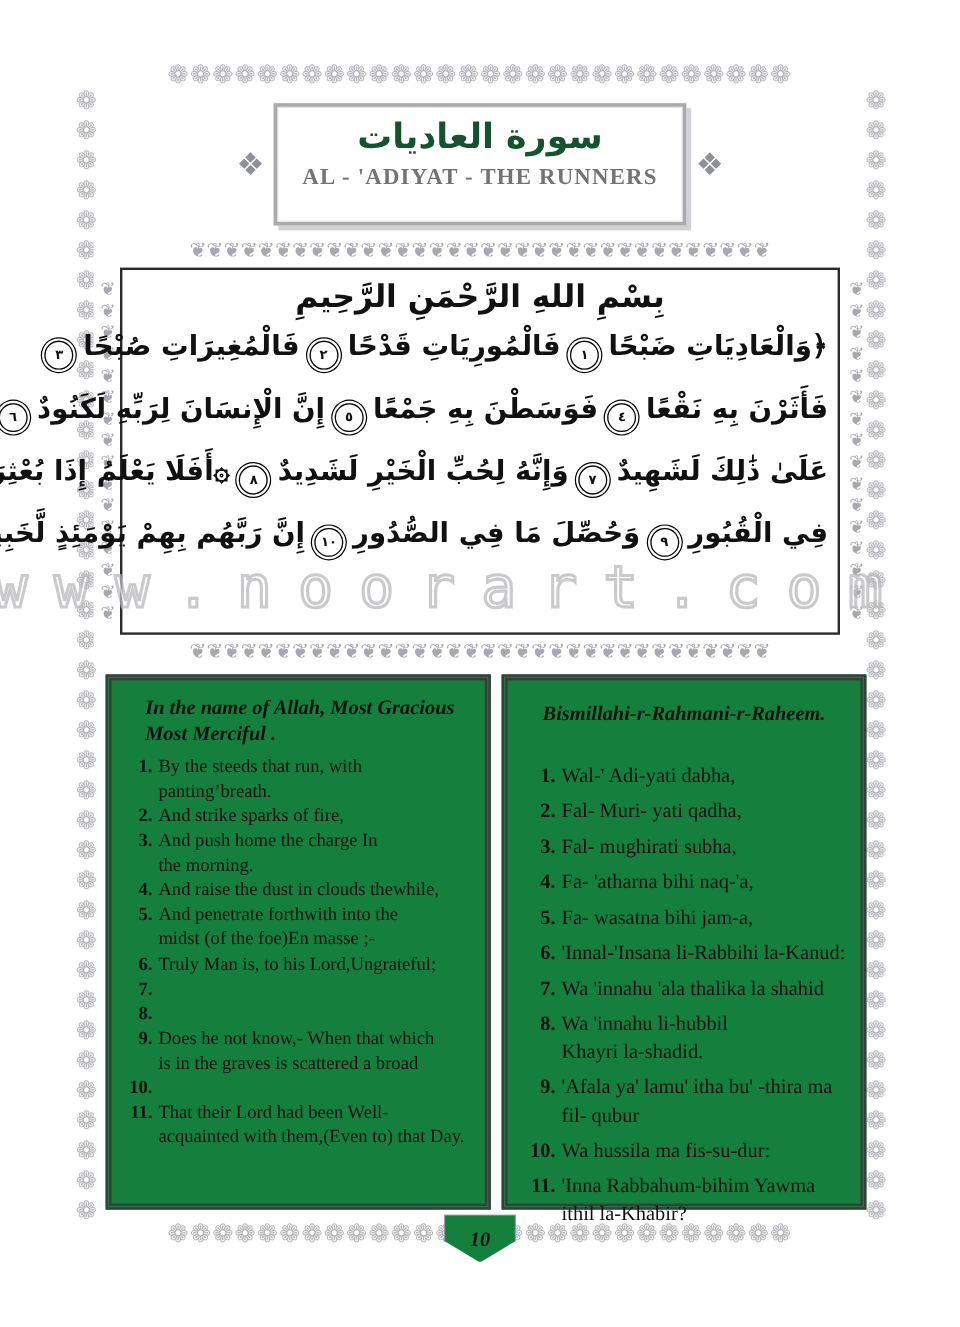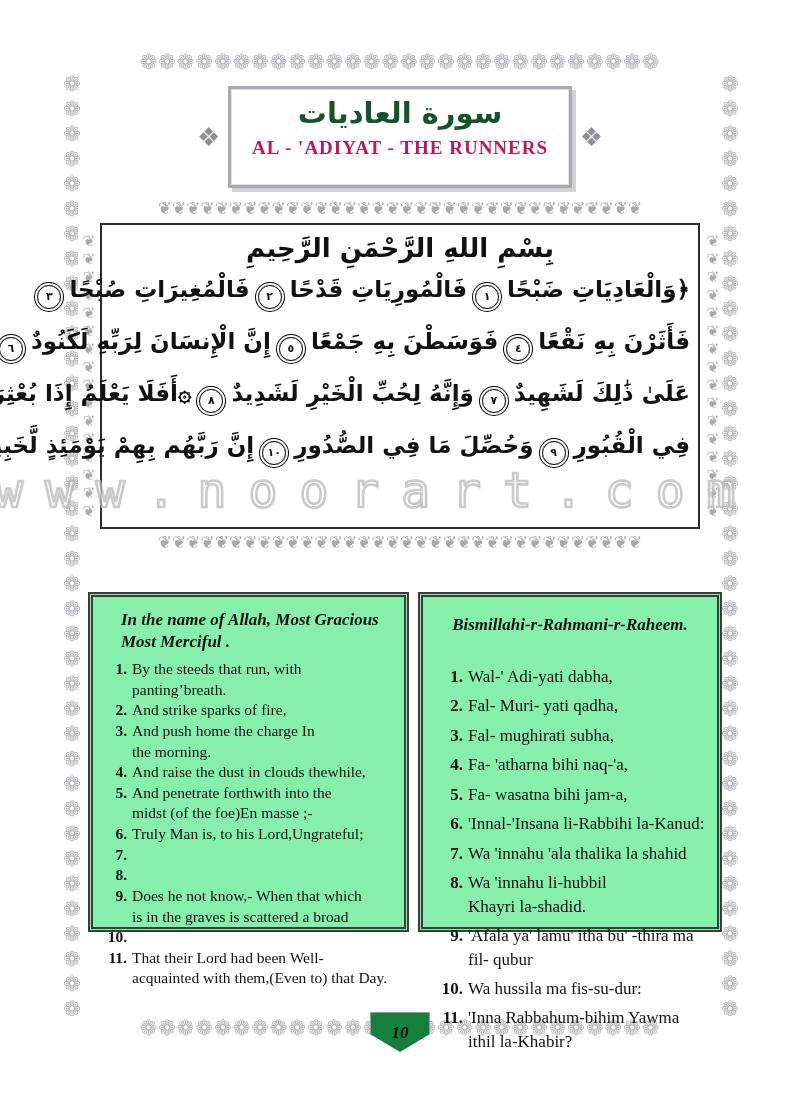--- a/index.html
+++ b/index.html
@@ -20,21 +20,21 @@
       clip-path:polygon(0 0,100% 0,100% 55%,50% 100%,0 55%);
       display:flex;justify-content:center;z-index:3;align-items:center;}
   .page-num{font-style:italic;font-weight:bold;font-size:17px;margin-top:2px;}
 
   
   .banner{position:absolute;left:50%;transform:translateX(-50%);top:86px;width:338px;height:96px;
       background:#fff;border:3px solid #a9a9b2;box-shadow:4px 4px 0 #d2d2d6, inset 0 0 0 1px #e4e4e8;
       text-align:center;z-index:2;}
   .banner .ar-title{font-family:"DejaVu Sans",sans-serif;font-weight:bold;font-size:29px;
       color:#14532d;margin-top:9px;line-height:1.1;}
-  .banner .en-title{font-weight:bold;font-size:19px;color:#be185d;letter-spacing:1px;margin-top:7px;}
+  .banner .en-title{font-weight:bold;font-size:19px;color:#737373;letter-spacing:1px;margin-top:7px;}
   .banner-orn{position:absolute;top:50%;transform:translateY(-50%);color:#8f8f98;font-size:26px;z-index:2;}
   .banner-orn.left{left:-34px;}
   .banner-orn.right{right:-34px;}
 
   
   .arabic-frame{position:absolute;left:78px;top:198px;width:644px;height:356px;background:#fff;}
   .fl{position:absolute;color:#a8a8b0;overflow:hidden;user-select:none;white-space:nowrap;}
   .fl-top{left:0;right:0;top:0;height:22px;font-size:17px;line-height:22px;text-align:center;letter-spacing:0px;}
   .fl-bottom{left:0;right:0;bottom:0;height:22px;font-size:17px;line-height:22px;text-align:center;}
   .fl-left{left:0;top:20px;bottom:20px;width:20px;font-size:15px;writing-mode:vertical-rl;text-orientation:upright;text-align:center;}
@@ -48,21 +48,21 @@
   .ayah-marker{display:inline-flex;align-items:center;justify-content:center;width:22px;height:22px;
       border-radius:50%;border:1.5px solid #000;box-shadow:0 0 0 2px #fff,0 0 0 3px #000;
       font-size:11px;font-weight:bold;margin:0 8px;vertical-align:-3px;line-height:1;}
 
   
   .watermark{position:absolute;left:-6px;top:462px;width:812px;z-index:5;pointer-events:none;
       font-family:"DejaVu Sans Mono",monospace;font-size:48px;letter-spacing:22px;
       color:#ffffff;-webkit-text-stroke:2.6px #b9b9bd;opacity:0.75;white-space:nowrap;}
 
   
-  .panel{position:absolute;top:592px;height:340px;background:#86efac;border:5px double #3c3c3c;box-sizing:border-box;}
+  .panel{position:absolute;top:562px;height:446px;background:#15803d;border:5px double #3c3c3c;box-sizing:border-box;}
   .panel-left{left:88px;width:321px;padding:4px 6px 4px 4px;}
   .panel-right{left:418px;width:304px;padding:4px 6px;}
   .heading{font-style:italic;font-weight:bold;white-space:pre-line;}
   .panel-left .heading{font-size:17px;line-height:1.3;margin:8px 0 6px;padding-left:24px;}
   .panel-right .heading{font-size:17px;text-align:center;margin:14px 0 30px;}
   .li-row{display:flex;align-items:flex-start;}
   .li-num{flex:none;font-weight:bold;text-align:right;padding-right:5px;}
   .li-txt{white-space:pre-line;}
   .panel-left .li-row{font-size:15.5px;line-height:1.33;}
   .panel-left .li-num{width:30px;}

